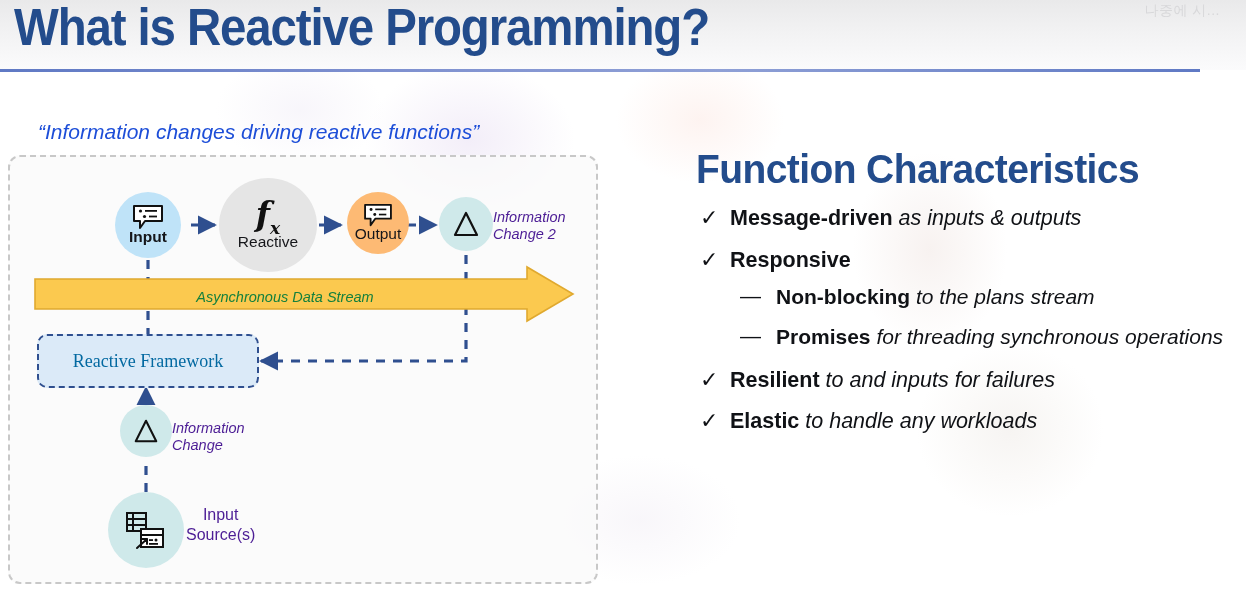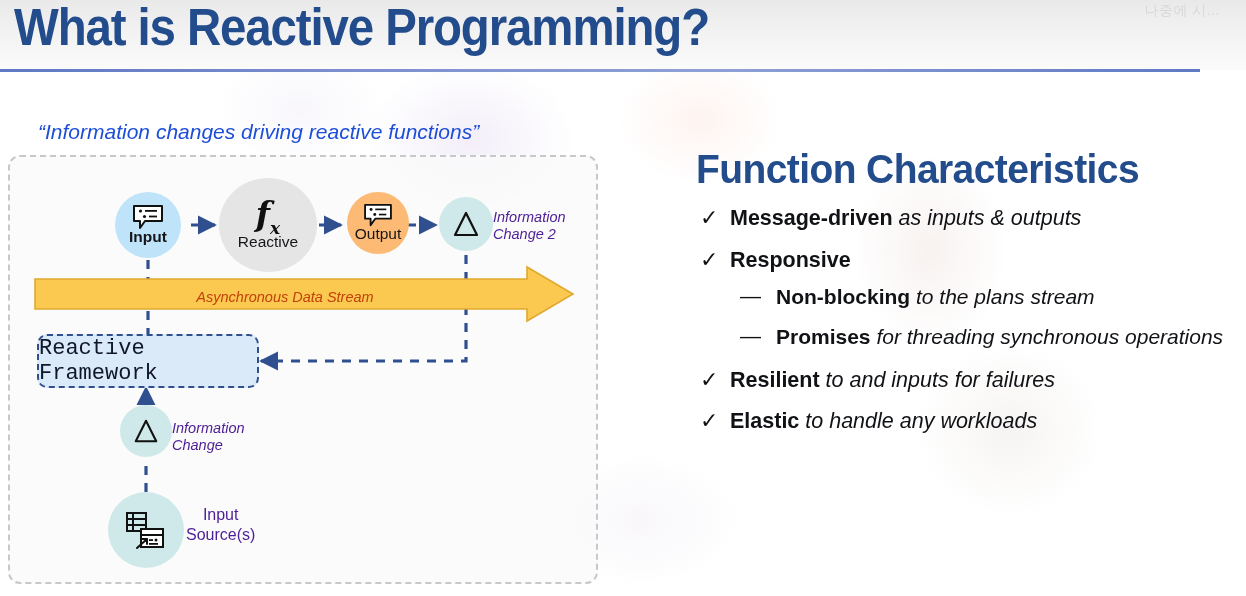--- a/index.html
+++ b/index.html
@@ -54,23 +54,23 @@
   .fx sub{font-size:17px;font-style:italic;font-weight:bold;}
   .reactive-lbl{font-size:17px;color:#15161a;}
   .side-note{position:absolute;z-index:4;font-size:14.5px;font-style:italic;
     color:#4c1d95;line-height:1.2;font-family:"Liberation Sans", sans-serif;}
   .note-ic2{left:493px;top:209px;}
   .note-ic1{left:172px;top:420px;}
   .note-ds{left:186px;top:505px;font-style:normal;font-size:16px;line-height:1.25;text-align:center;}
   .fw-box{position:absolute;left:37px;top:334px;width:218px;height:50px;z-index:4;
     border:2.5px dashed #2f4f8f;border-radius:10px;background:#dbeaf8;
     display:flex;align-items:center;justify-content:center;}
-  .fw-box span{font-size:22px;color:#0f172a;font-family:Liberation Mono, monospace;}
+  .fw-box span{font-size:18px;color:#0369a1;font-family:Liberation Serif, serif;}
   .stream-lbl{position:absolute;left:35px;top:289px;width:500px;z-index:4;
-    text-align:center;font-size:14.5px;font-style:italic;color:#c2410c;
+    text-align:center;font-size:14.5px;font-style:italic;color:#15803d;
     font-family:"Liberation Sans", sans-serif;}
   .conn{position:absolute;z-index:3;}
   
   .right{position:absolute;left:672px;top:146px;width:560px;z-index:3;margin-left:24px;}
   .sec-title{font-size:41px;font-weight:bold;color:#234c8c;letter-spacing:-.6px;
     transform:scaleX(.95);transform-origin:left top;white-space:nowrap;margin-bottom:12px;}
   ul.chars{list-style:none;margin:0;padding:0;}
   ul.chars > li{position:relative;padding-left:34px;margin-bottom:14px;
     font-size:21.5px;line-height:1.28;color:#101216;}
   ul.chars > li .mk{position:absolute;left:4px;top:-1px;font-size:22px;color:#101216;}

